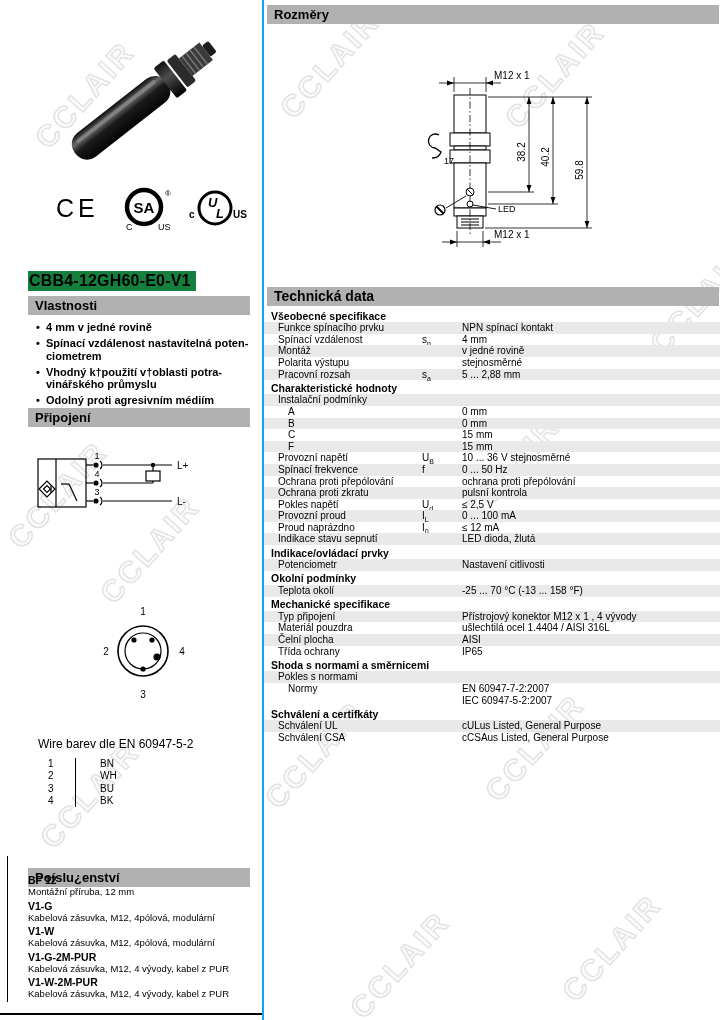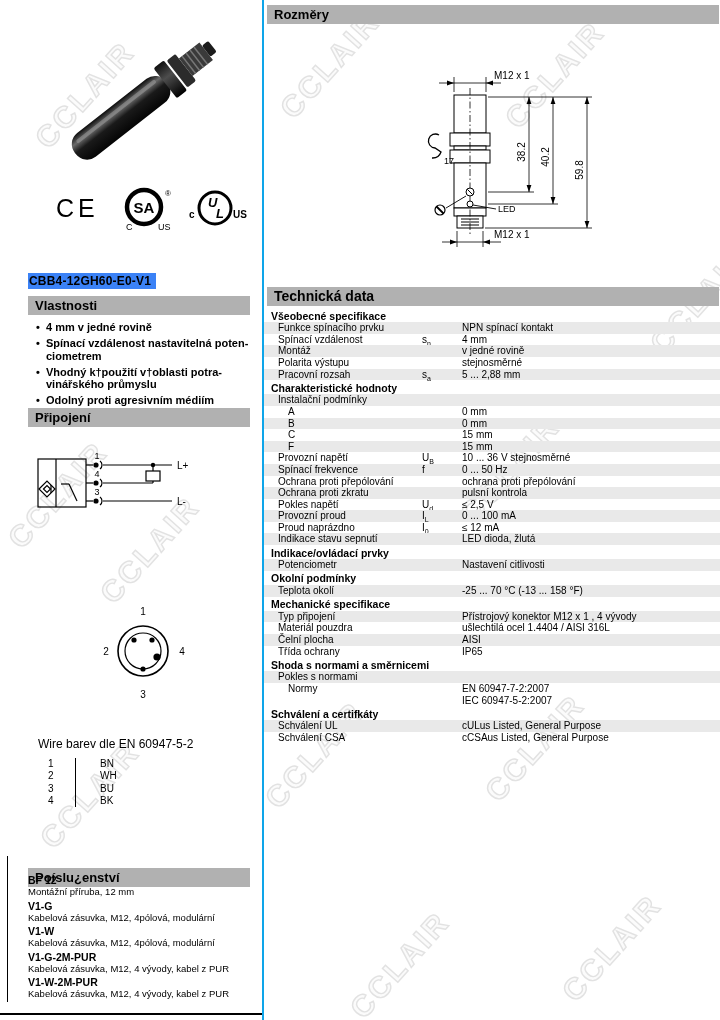--- a/index.html
+++ b/index.html
@@ -17,21 +17,21 @@
   }
   .col-left { position:absolute; left:0; top:0; width:262px; height:1020px; z-index:1; }
   .col-right { position:absolute; left:262px; top:0; width:458px; height:1020px; border-left:2px solid #0ea5e9; z-index:1; }
   .hbar {
     background:#b1b1b1; font-weight:bold; font-size:13px; line-height:19px;
     padding-left:7px; height:19px;
   }
   .abs { position:absolute; }
   
   .order-code {
-    display:inline-block; background:#3b82f6; font-weight:bold; font-size:12px;
+    display:inline-block; background:#15803d; font-weight:bold; font-size:16px;
     padding:1px 5px 1px 1px; letter-spacing:0.2px;
   }
   .feat { display:flex; margin-bottom:3.5px; font-weight:bold; font-size:11px; line-height:12.5px; }
   .feat .dot { width:16px; text-align:center; font-size:11px; }
   .wire-title { font-size:12px; }
   .wire-row { display:flex; height:12.3px; font-size:10px; line-height:12.3px; }
   .wire-pin { width:37px; padding-left:10px; }
   .wire-col { border-left:1px solid #000; padding-left:24px; }
   .acc-item { margin-bottom:2.5px; }
   .acc-name { font-weight:bold; font-size:10.5px; line-height:12px; }

